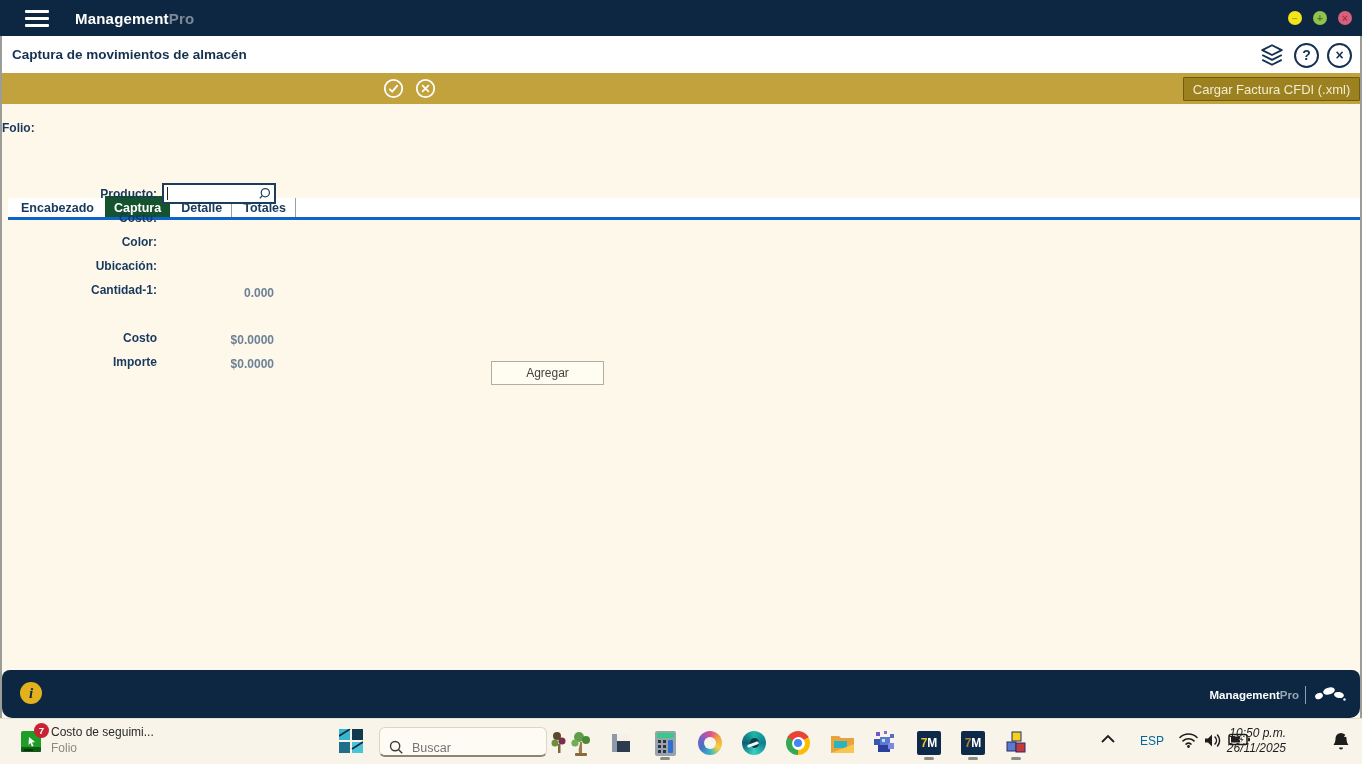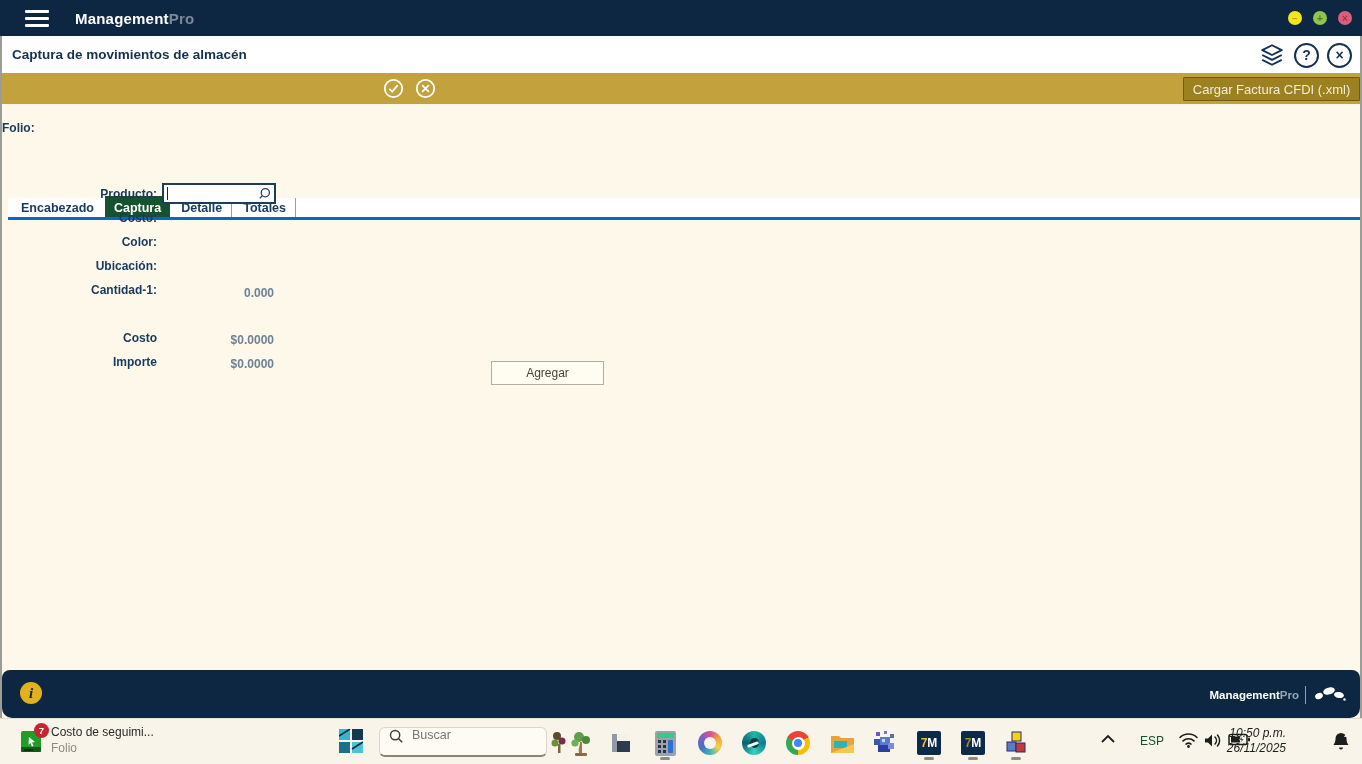--- a/index.html
+++ b/index.html
@@ -65,27 +65,27 @@
 
   
   .taskbar { position:absolute; top:718px; left:0; width:1362px; height:46px; background:#f8f4e9; border-top:1px solid #e4dfcf; }
   .tk { position:absolute; background:transparent; border:none; cursor:pointer; }
   .widget-icon { left:20px; top:10px; width:24px; height:26px; }
   .widget-badge { position:absolute; left:34px; top:4px; width:15px; height:15px; border-radius:50%; background:#c82333; color:#fff; font-size:9.5px; font-weight:bold; line-height:15px; text-align:center; }
   .widget-text { position:absolute; left:51px; top:6px; cursor:pointer; }
   .widget-title { font-size:12px; color:#2a2a2a; }
   .widget-sub { font-size:12px; color:#8d8b7e; margin-top:2px; }
   .start-btn { left:339px; top:10px; width:24px; height:24px; }
-  .search-box { position:absolute; left:379px; top:8px; width:168px; height:30px; background:#fdfbf3; border:1px solid #dcd6c4; border-bottom:2px solid #8b8375; border-radius:6px; display:flex; align-items:flex-start; padding:0 8px; cursor:text; }
+  .search-box { position:absolute; left:379px; top:8px; width:168px; height:30px; background:#fdfbf3; border:1px solid #dcd6c4; border-bottom:2px solid #8b8375; border-radius:6px; display:flex; align-items:flex-end; padding:0 8px; cursor:text; }
   .search-box input { border:none; outline:none; background:transparent; font-size:12.5px; color:#5c5c55; width:100px; margin-left:8px; font-family:"Liberation Sans",sans-serif; }
   .app { top:8px; width:30px; height:32px; display:flex; align-items:center; justify-content:center; position:absolute; cursor:pointer; }
   .runline { position:absolute; bottom:-1px; left:50%; transform:translateX(-50%); width:10px; height:3px; border-radius:2px; background:#8c8c86; }
   .sevenm { width:24px; height:24px; background:#0e2a4a; border-radius:2px; display:flex; align-items:center; justify-content:center; font-weight:bold; font-size:12px; }
   .sevenm .seven1 { color:#f0c020; } .sevenm .seven2 { color:#a8882a; } .sevenm .m { color:#fff; }
-  .tray-txt { font-size:12px; color:#14532d; }
+  .tray-txt { font-size:12px; color:#0369a1; }
   .clock { position:absolute; right:76px; top:7px; text-align:right; cursor:pointer;font-style:italic; }
   .clock div { font-size:12px; color:#1d1d1d; line-height:15px; }
 </style>
 </head>
 <body>
 
 <div class="screen">
 
   <header class="navbar">
     <div class="hamburger">

